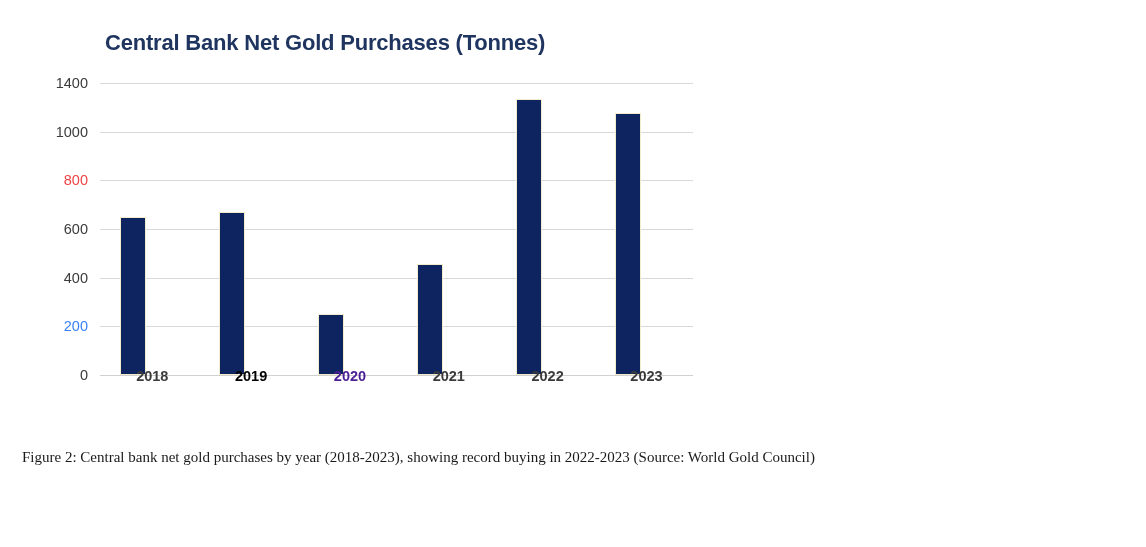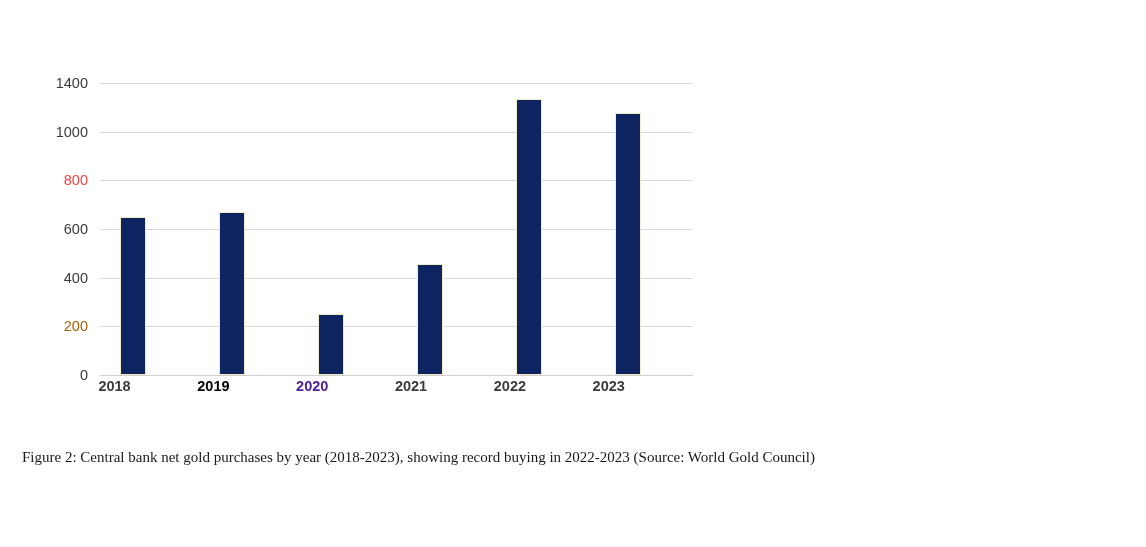--- a/index.html
+++ b/index.html
@@ -86,23 +86,23 @@
   #bars-layer {
     position: absolute;
     left: 0;
     top: 0;
     width: 593px;
     height: 300px; 
   }
 
   .xtick-label {
     position: absolute;
-    top: 379px;
+    top: 369px;
     width: 70px;
-    text-align: left;
+    text-align: right;
     font-size: 14.5px;
     font-weight: 700;
     color: #3b3b3b;
     font-family: "Liberation Sans", sans-serif;
     line-height: 1;
   }
 
   
   #caption {
     position: absolute;
@@ -113,24 +113,25 @@
     font-size: 15px;
     line-height: 34px;
     color: #1a1a1a;
   }
 </style>
 </head>
 <body>
 
 <div id="figure-block">
 
+  <div id="chart-title">Central Bank Net Gold Purchases (Tonnes)</div>
 
   <div id="y-axis-labels">
       <div class="ytick-label" style="top: 293px; color: rgb(59, 59, 59);">0</div>
-      <div class="ytick-label" style="top: 244.333px; color: #a16207;">200</div>
+      <div class="ytick-label" style="top: 244.333px; color: #3b82f6;">200</div>
       <div class="ytick-label" style="top: 195.667px; color: rgb(59, 59, 59);">400</div>
       <div class="ytick-label" style="top: 147px; color: rgb(59, 59, 59);">600</div>
       <div class="ytick-label" style="top: 98.3333px; color: #ef4444;">800</div>
       <div class="ytick-label" style="top: 49.6667px; color: rgb(59, 59, 59);">1000</div>
       <div class="ytick-label" style="top: 1px; color: rgb(59, 59, 59);">1400</div>
     </div>
 
   <div id="plot-area">
     <div id="gridlines-layer">
         <div class="gridline baseline" style="top: 300px; background: rgb(208, 208, 208);"></div>

